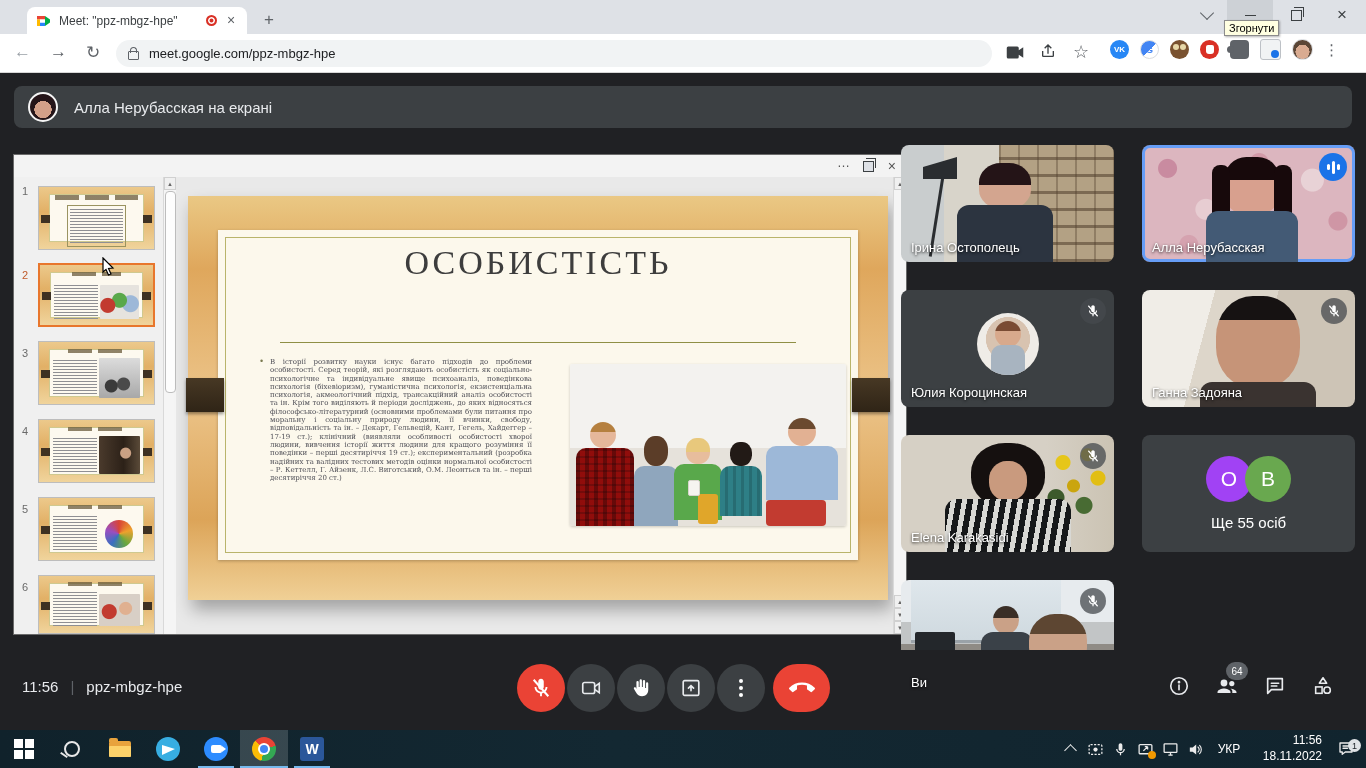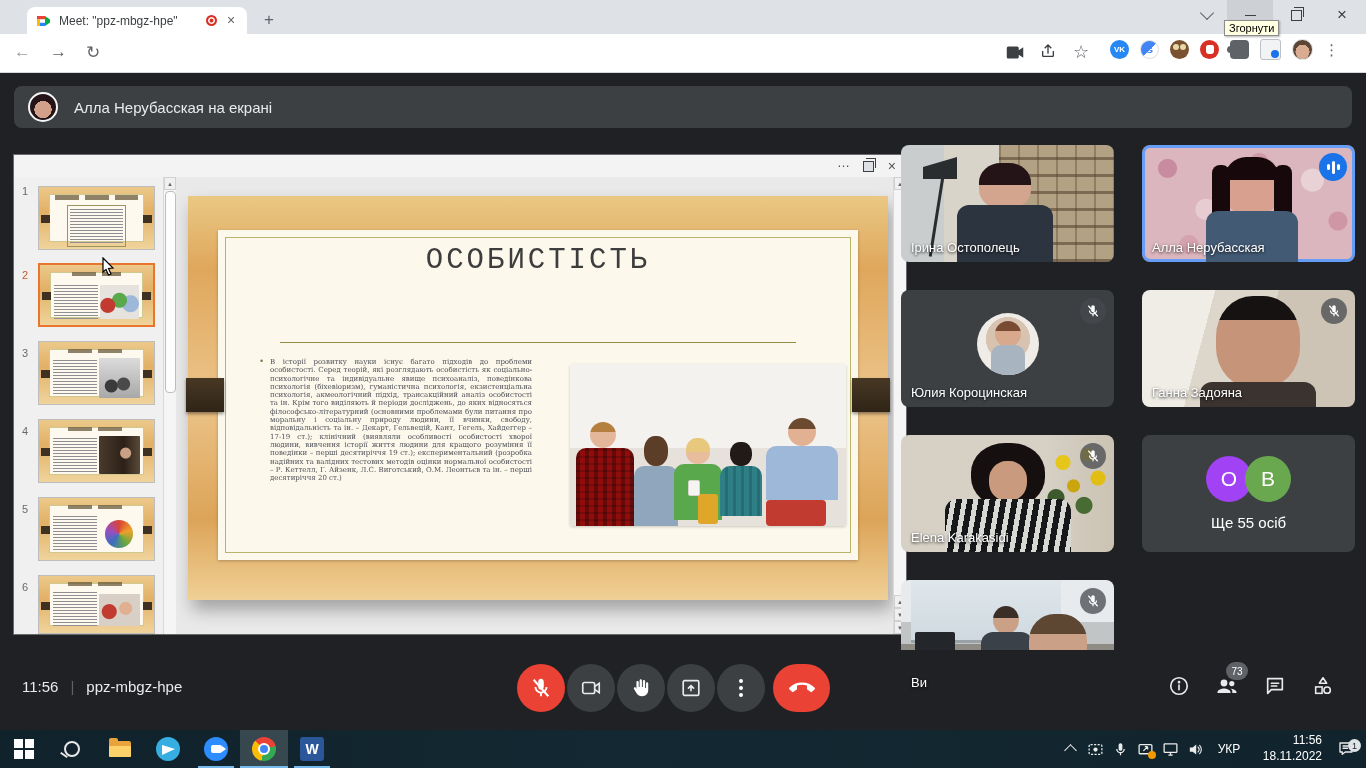--- a/index.html
+++ b/index.html
@@ -62,21 +62,21 @@
   .tlines{position:absolute;background:repeating-linear-gradient(#8f8f93 0 1px,transparent 1px 3px);}
   .tphoto{position:absolute;border-radius:1px;}
   .scroll{position:absolute;top:22px;width:12px;height:457px;background:#f5f5f5;border-left:1px solid #d9d9d9;}
   .sc-arrow{position:absolute;left:0;width:12px;height:13px;font-size:6px;color:#666;text-align:center;line-height:13px;background:#f0f0f0;border:1px solid #d0d0d0;box-sizing:border-box;}
   .sc-thumb{position:absolute;left:1px;width:9px;background:#fdfdfd;border:1px solid #bdbdbd;border-radius:4px;}
   .mainpane{position:absolute;left:162px;top:22px;right:12px;bottom:0;background:#e9e9e9;}
 
   .slide{position:absolute;left:12px;top:19px;width:700px;height:404px;background:linear-gradient(180deg,#eac884 0,#dfa75c 18%,#ecc489 50%,#dca458 80%,#f0d096 100%);box-shadow:4px 10px 16px rgba(0,0,0,.30);}
   .panel{position:absolute;left:30px;top:34px;right:30px;bottom:40px;background:#fcf8ec;box-shadow:0 1px 3px rgba(0,0,0,.25);}
   .panel-line{position:absolute;left:7px;top:7px;right:7px;bottom:7px;border:1px solid #b9b46b;}
-  .stitle{position:absolute;left:0;right:0;top:14px;text-align:center;font-family:Liberation Mono, monospace;font-size:29px;letter-spacing:3px;color:#3d3d3d;}
+  .stitle{position:absolute;left:0;right:0;top:14px;text-align:center;font-family:Liberation Serif, serif;font-size:34px;letter-spacing:3px;color:#3d3d3d;}
   .srule{position:absolute;left:62px;right:62px;top:112px;border-top:1px solid #8f8f45;}
   .sbody{position:absolute;left:52px;top:128px;width:262px;height:192px;font-family:"DejaVu Serif",serif;font-size:7px;line-height:8.3px;color:#4e4e56;text-align:justify;overflow:hidden;}
   .sbullet{position:absolute;left:42px;top:126px;font-size:9px;color:#7a7a50;}
   .clip{position:absolute;top:182px;width:38px;height:34px;background:linear-gradient(180deg,#473824,#2f2416);box-shadow:0 2px 3px rgba(0,0,0,.4);}
   .photo{position:absolute;left:352px;top:134px;width:276px;height:162px;background:linear-gradient(180deg,#f3f2ef 0 52%,#e6e2db 52%);border-radius:2px;overflow:hidden;box-shadow:0 1px 3px rgba(0,0,0,.2);}
   .pp{position:absolute;}
   .pp .hd{border-radius:50%;}
   .pp .bd{border-radius:10px 10px 0 0;}
   .cursor{position:absolute;z-index:40;}
 
@@ -187,20 +187,24 @@
     <div class="wctl" style="left:1319px;width:46px;">
         <span class="closeglyph">×</span>
       </div>
   </div>
   <div class="tooltip">Згорнути</div>
 
   <div class="toolbar"></div>
   <div class="navic" style="left:14px;color:#9aa0a6;">←</div>
   <div class="navic" style="left:50px;">→</div>
   <div class="navic" style="left:86px;">↻</div>
+  <div class="omnibox">
+    <span class="lock"></span>
+    <span class="urltext">meet.google.com/ppz-mbgz-hpe</span>
+  </div>
   <div class="navic" style="left:1006px;top:44px;">
     <svg width="18" height="13" viewBox="0 0 24 16" fill="#3c4043">
         <path d="M1 2a2 2 0 0 1 2-2h12a2 2 0 0 1 2 2v3l6-4v14l-6-4v3a2 2 0 0 1-2 2H3a2 2 0 0 1-2-2z"></path>
       </svg>
   </div>
   <div class="navic tbicon" style="left:1040px;top:43px;">
     <svg width="16" height="16" viewBox="0 0 24 24" fill="none" stroke="#3c4043" stroke-width="2">
         <path d="M4 12v7a1 1 0 0 0 1 1h14a1 1 0 0 0 1-1v-7M12 16V3M7 8l5-5 5 5"></path>
       </svg>
   </div>
@@ -477,21 +481,21 @@
             <circle cx="12" cy="7.8" r="0.6" fill="#e8eaed"></circle>
           </svg>
         </div>
       <div class="ricon">
         <svg width="24" height="24" viewBox="0 0 24 24" fill="#e8eaed">
             <circle cx="9" cy="9" r="3.4"></circle>
             <path d="M2.5 18.2c0-2.5 4.3-3.7 6.5-3.7s6.5 1.2 6.5 3.7V19h-13z"></path>
             <circle cx="16.8" cy="9.6" r="2.6"></circle>
             <path d="M15.6 14.7c2 .2 5.9 1.3 5.9 3.5v.8h-4.2v-1.8c0-1-.7-1.9-1.7-2.5z"></path>
           </svg>
-        <span class="badge64">73</span>
+        <span class="badge64">64</span>
       </div>
       <div class="ricon">
           <svg width="22" height="22" viewBox="0 0 24 24" fill="none" stroke="#e8eaed" stroke-width="1.8">
             <path d="M4 4h16v12H8l-4 4z" stroke-linejoin="round"></path>
             <path d="M8 9h8M8 12h6" stroke-linecap="round"></path>
           </svg>
         </div>
       <div class="ricon">
           <svg width="22" height="22" viewBox="0 0 24 24" fill="none" stroke="#e8eaed" stroke-width="1.7">
             <path d="M12 3l4 6h-8z" stroke-linejoin="round"></path>

